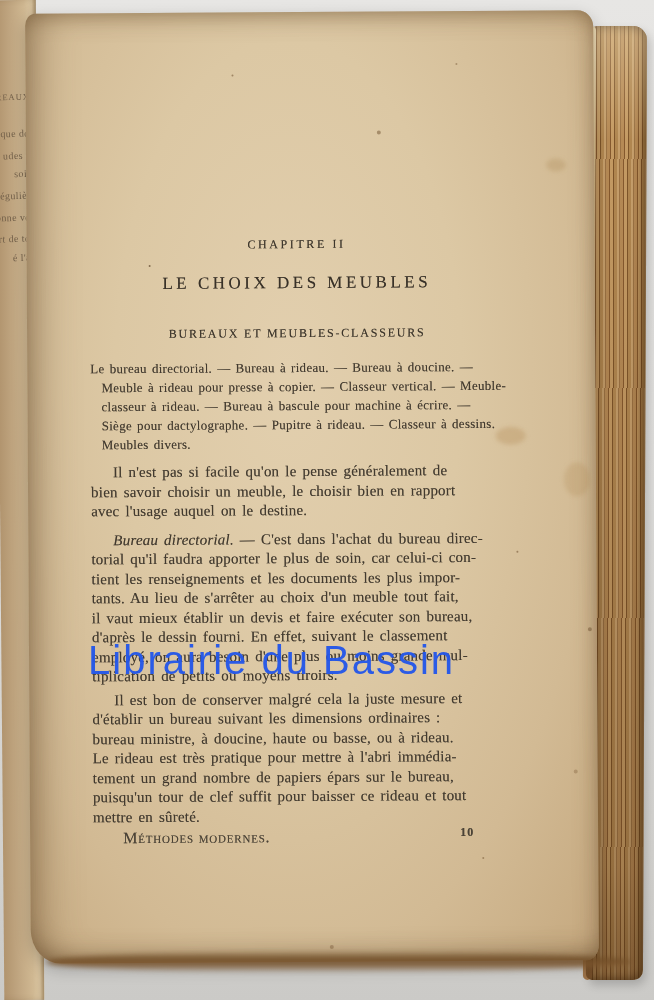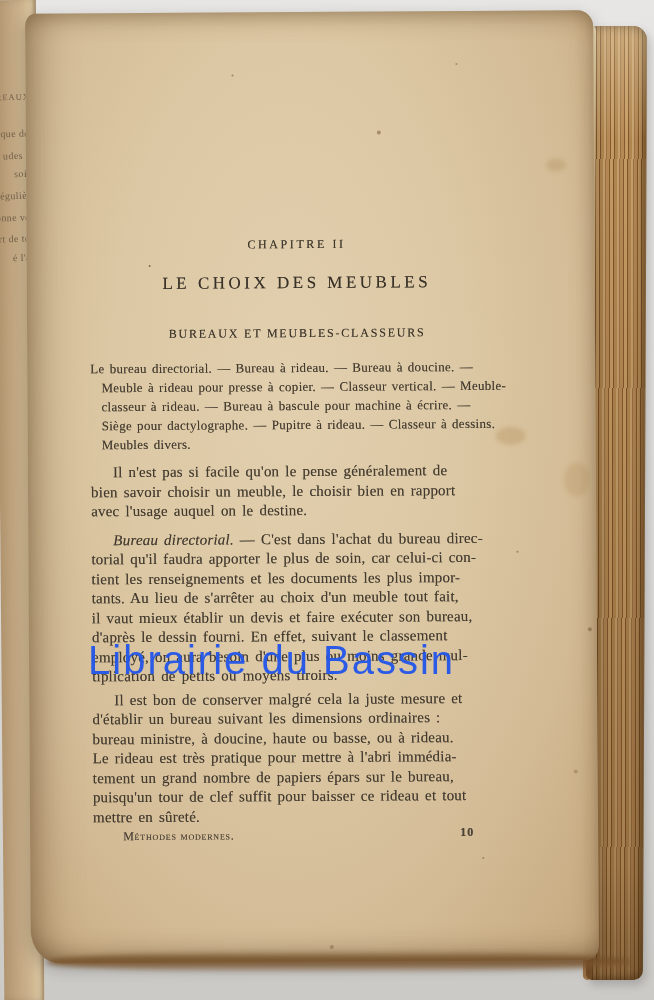--- a/index.html
+++ b/index.html
@@ -109,21 +109,21 @@
   .para {
     font-size:15px; line-height:19.5px; white-space:pre;
     letter-spacing:.2px; word-spacing:2px; text-indent:22px;
   }
   .para-1 { margin-top:9px; margin-bottom:9px; }
   .para-2 { margin-bottom:4px; }
   .lead-italic { font-style:italic; }
   .footer-row { position:relative; margin-top:2px; height:16px; }
   .signature {
     position:absolute; left:30px; top:0;
-    font-variant:small-caps; font-size:12px; letter-spacing:.8px; color:#4a4236;
+    font-variant:small-caps; font-size:16px; letter-spacing:.8px; color:#4a4236;
   }
   .page-number {
     position:absolute; right:33px; top:-2px;
     font-size:12px; letter-spacing:1px; color:#4a4236;font-weight:bold;
   }
 
   
   .watermark {
     position:absolute; left:88px; top:610px;
     font-family:"Liberation Sans","DejaVu Sans",sans-serif;

